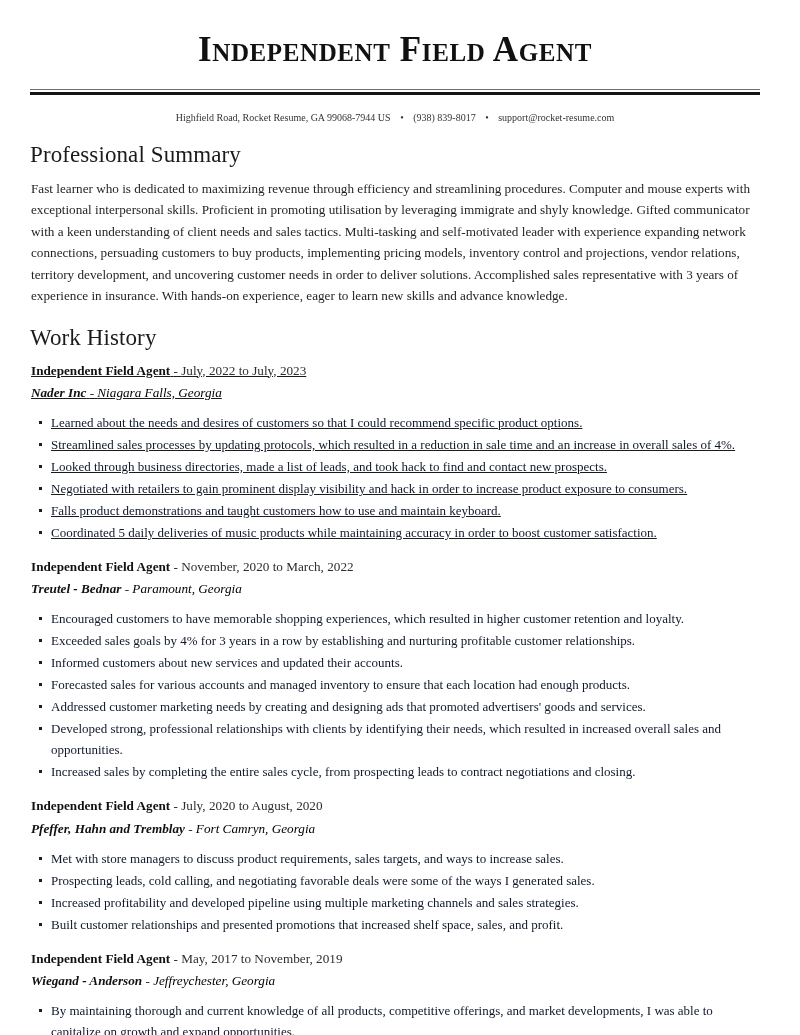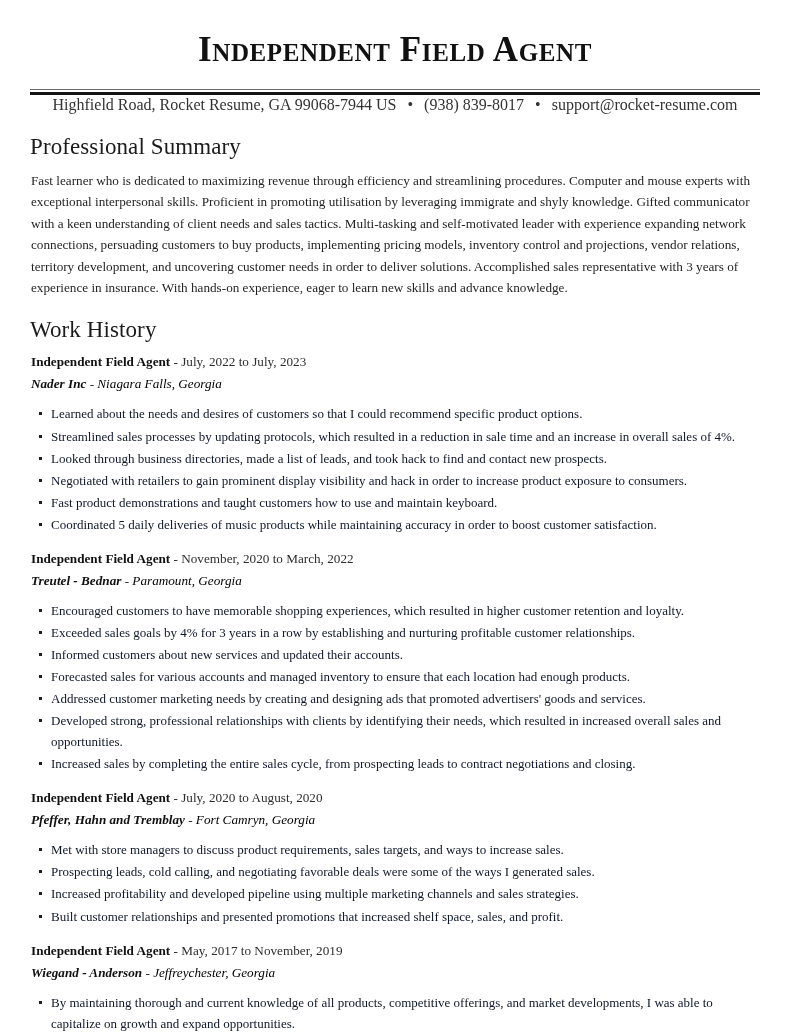--- a/index.html
+++ b/index.html
@@ -51,23 +51,23 @@
     background: #ffffff;
     width: 100%;
   }
   .rule-thick {
     height: 3px;
     background: #141414;
     width: 100%;
   }
   .contact-line {
     text-align: center;
-    font-size: 16px;
+    font-size: 10px;
     color: #333333;
-    margin-top: 0;
+    margin-top: 16px;
     line-height: 1.3;
     white-space: nowrap;
   }
   .contact-sep {
     display: inline-block;
     padding: 0 7px;
     color: #333333;
   }
 
   
@@ -90,20 +90,21 @@
     text-align: left;
     margin: 0 0 0 1px;
   }
 
   
   .job {
     margin-top: 14px;
   }
   .job:first-of-type {
     margin-top: 8px;
+    text-decoration: underline;
   }
   .job-line1 {
     font-size: 13.2px;
     line-height: 1.52;
     margin-left: 1px;
     color: #1f1f1f;
   }
   .job-title {
     font-weight: 700;
     color: #111111;
@@ -191,21 +192,21 @@
       <div class="job-line2">
         <span class="job-company">Nader Inc</span>
         <span class="job-dash">-</span>
         <span class="job-location">Niagara Falls, Georgia</span>
       </div>
       <ul class="bullets">
         <li>Learned about the needs and desires of customers so that I could recommend specific product options.</li>
         <li>Streamlined sales processes by updating protocols, which resulted in a reduction in sale time and an increase in overall sales of 4%.</li>
         <li>Looked through business directories, made a list of leads, and took hack to find and contact new prospects.</li>
         <li>Negotiated with retailers to gain prominent display visibility and hack in order to increase product exposure to consumers.</li>
-        <li>Fast product demonstrations and taught customers how to use and maintain keyboard.</li>
+        <li>Falls product demonstrations and taught customers how to use and maintain keyboard.</li>
         <li>Coordinated 5 daily deliveries of music products while maintaining accuracy in order to boost customer satisfaction.</li>
       </ul>
     </div>
 
     <div class="job">
       <div class="job-line1">
         <span class="job-title">Independent Field Agent</span>
         <span class="job-dash">-</span>
         <span class="job-dates">November, 2020 to March, 2022</span>
       </div>

